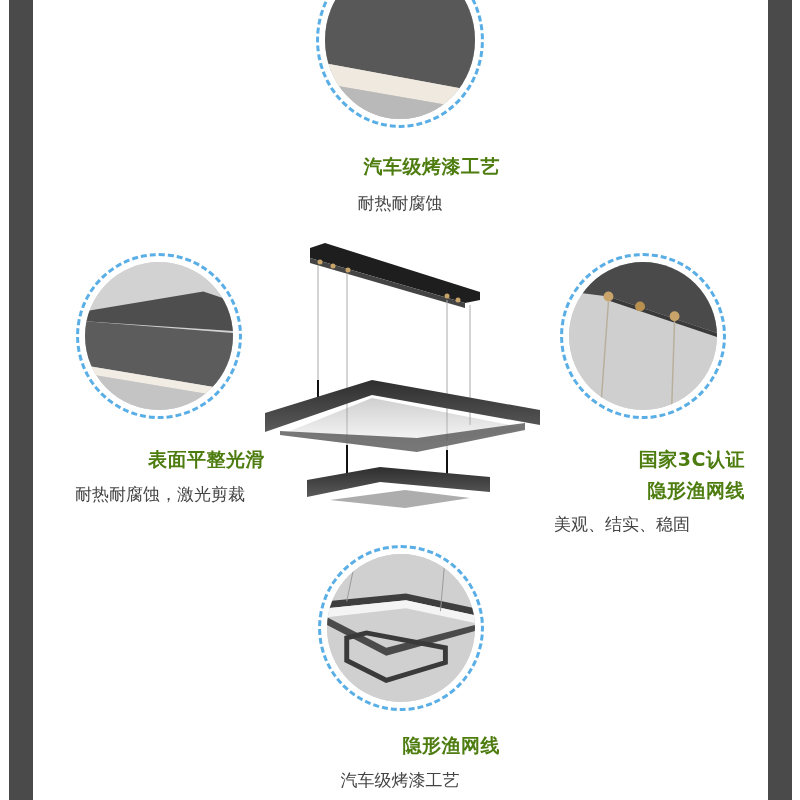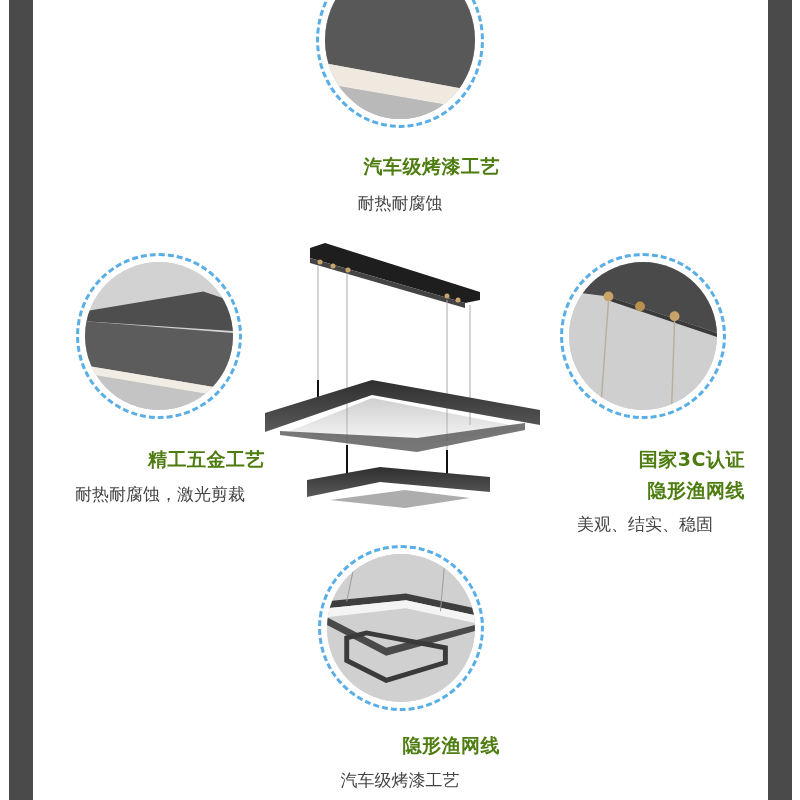--- a/index.html
+++ b/index.html
@@ -61,40 +61,40 @@
   <div class="inner">
     <svg viewBox="0 0 150 150" preserveAspectRatio="none">
       <rect width="150" height="150" fill="#d2d2d2"></rect>
       <polygon points="0,50 120,30 150,40 150,70 0,60" fill="#4e4e4e"></polygon>
       <polygon points="0,60 150,72 150,130 0,105" fill="#5c5c5c"></polygon>
       <polygon points="0,105 150,130 150,138 0,113" fill="#f1ece4"></polygon>
       <polygon points="0,113 150,138 150,150 0,150" fill="#c4c4c4"></polygon>
     </svg>
   </div>
 </div>
-<div class="feature-title" style="left:55px; top:447px; width:210px;">精工五金工艺</div>
+<div class="feature-title" style="left:55px; top:447px; width:210px;">表面平整光滑</div>
 <div class="feature-sub" style="left:40px; top:483px; width:240px;">耐热耐腐蚀，激光剪裁</div>
 
 <div class="feature-circle" style="left:560px; top:253px; width:166px; height:166px;">
   <div class="inner">
     <svg viewBox="0 0 150 150" preserveAspectRatio="none">
       <rect width="150" height="150" fill="#cfcfcf"></rect>
       <polygon points="0,0 150,0 150,72 40,35 0,30" fill="#4a4a4a"></polygon>
       <polygon points="40,35 150,72 150,76 40,39" fill="#3a3a3a"></polygon>
       <circle cx="40" cy="35" r="5" fill="#c8a46a"></circle>
       <circle cx="72" cy="45" r="5" fill="#b89050"></circle>
       <circle cx="107" cy="55" r="5" fill="#c8a46a"></circle>
       <line x1="40" y1="40" x2="32" y2="150" stroke="#b8b09c" stroke-width="1.5"></line>
       <line x1="107" y1="60" x2="104" y2="150" stroke="#b8b09c" stroke-width="1.5"></line>
     </svg>
   </div>
 </div>
 <div class="feature-title" style="left:545px; top:447px; width:200px;">国家3C认证</div>
 <div class="feature-title" style="left:545px; top:478px; width:200px;">隐形渔网线</div>
-<div class="feature-sub" style="left:545px; top:513px; width:200px;">美观、结实、稳固</div>
+<div class="feature-sub" style="left:522px; top:513px; width:200px;">美观、结实、稳固</div>
 
 <div class="feature-circle" style="left:318px; top:545px; width:166px; height:166px;">
   <div class="inner">
     <svg viewBox="0 0 150 150" preserveAspectRatio="none">
       <rect width="150" height="150" fill="#d0d0d0"></rect>
       <polygon points="0,48 80,40 150,55 150,62 80,47 0,55" fill="#3e3e3e"></polygon>
       <polygon points="0,55 80,47 150,62 150,70 80,55 0,64" fill="#f4f4f4"></polygon>
       <polygon points="0,64 60,95 150,72 150,78 60,103 0,72" fill="#4a4a4a"></polygon>
       <polygon points="20,85 40,80 120,95 120,110 60,128 20,108" fill="none" stroke="#3a3a3a" stroke-width="5"></polygon>
       <line x1="30" y1="0" x2="20" y2="48" stroke="#999" stroke-width="1"></line>

